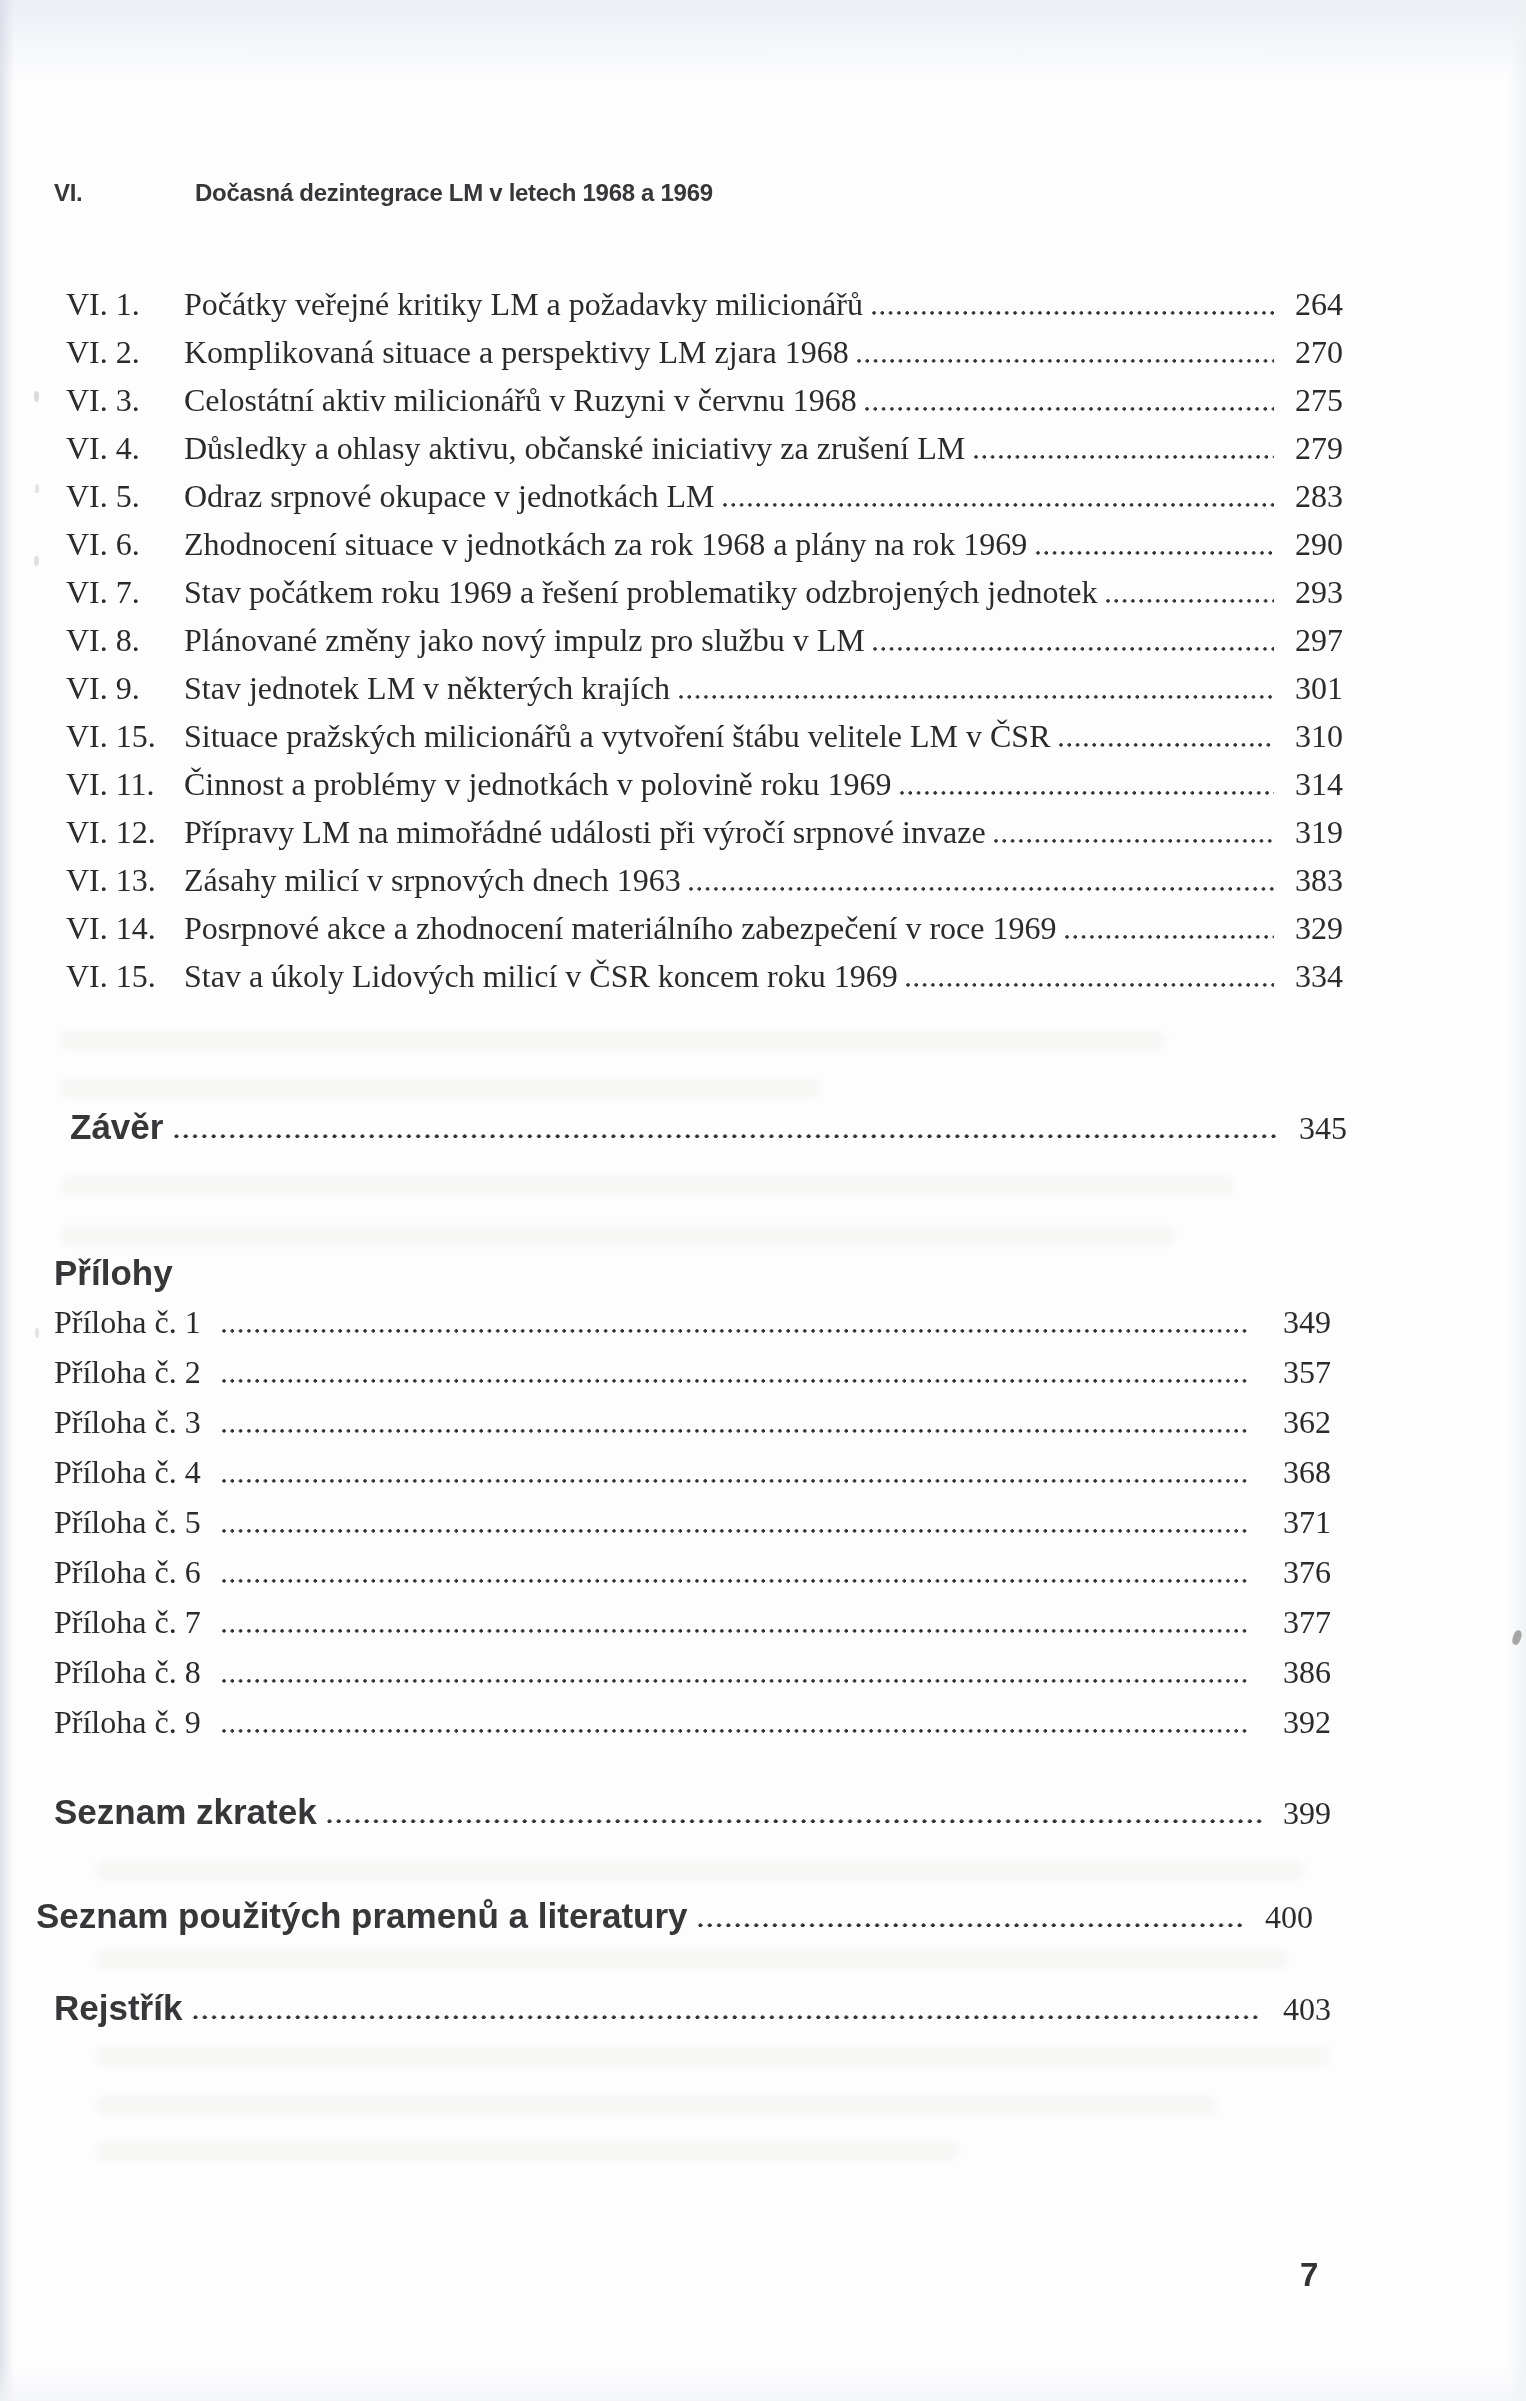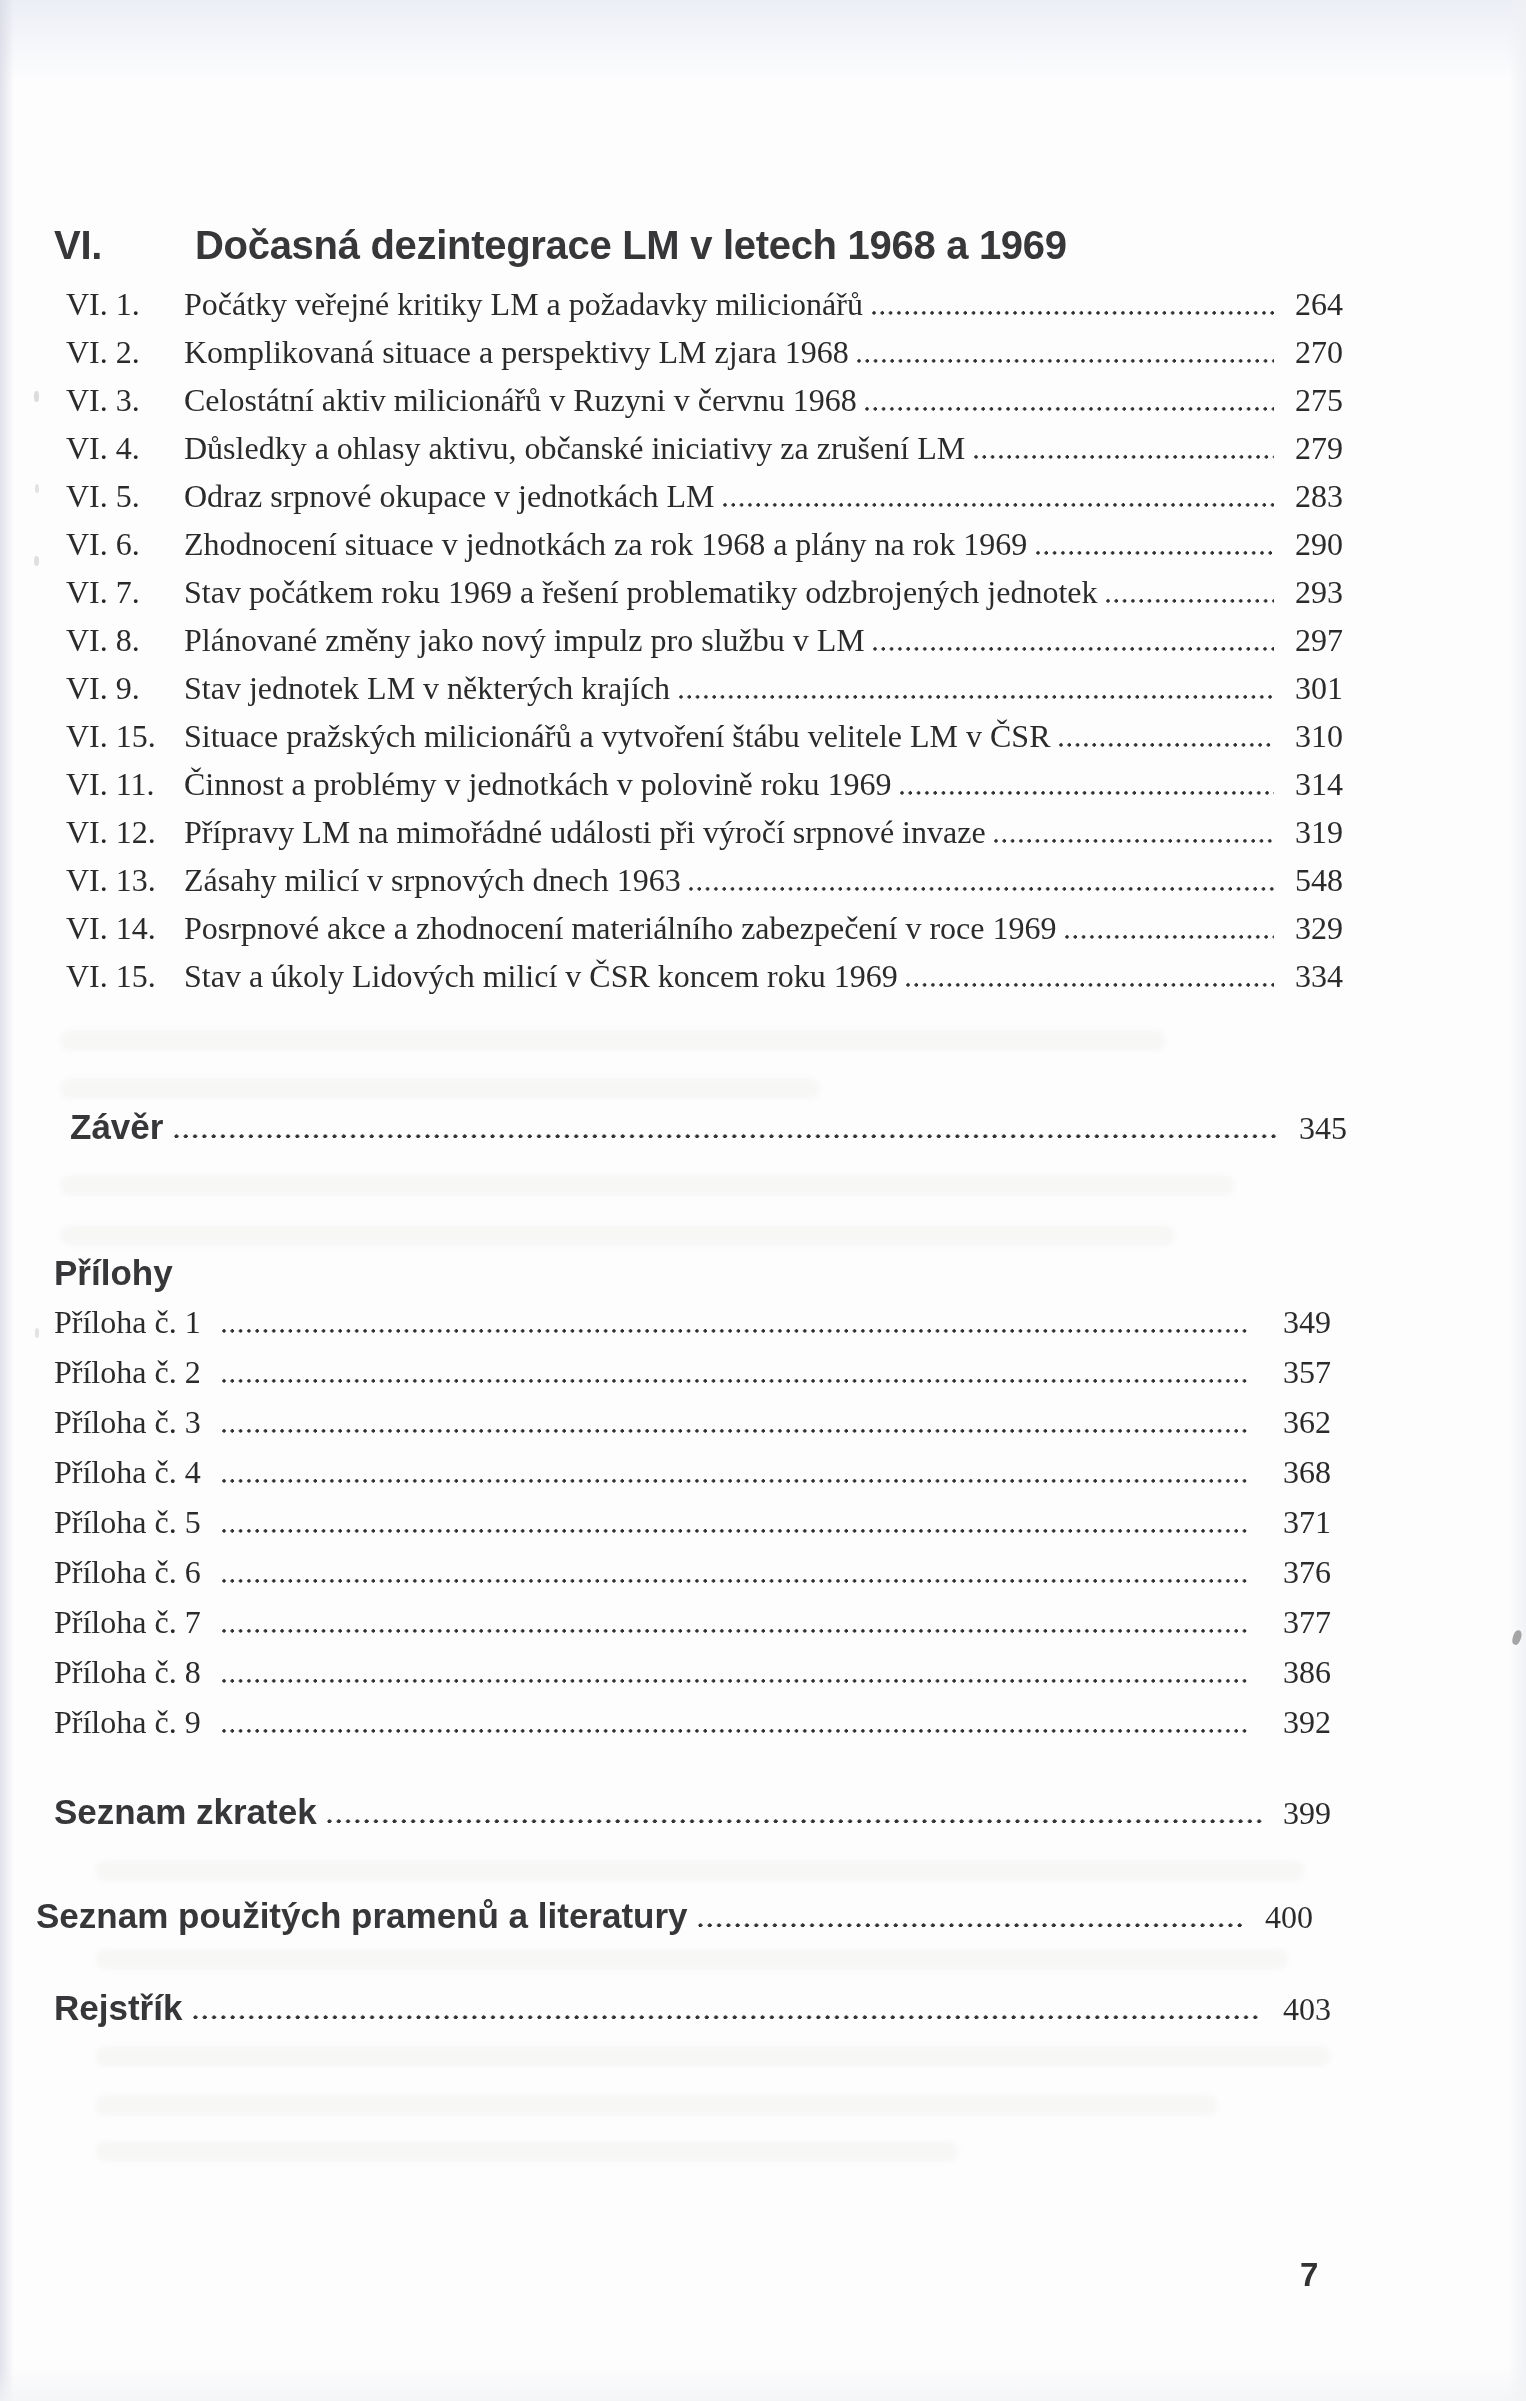--- a/index.html
+++ b/index.html
@@ -13,22 +13,22 @@
     background:linear-gradient(180deg,#e9ecf4 0%,rgba(233,236,244,0) 100%);opacity:.85;}
   .edge-left{position:absolute;left:0;top:0;width:14px;height:2401px;
     background:linear-gradient(90deg,#d6d7e3 0%,rgba(214,215,227,0) 100%);opacity:.75;}
   .edge-right{position:absolute;right:0;top:0;width:19px;height:2401px;
     background:linear-gradient(270deg,#eef0f3 0%,rgba(238,240,243,0) 100%);opacity:.9;}
   .edge-bottom{position:absolute;left:0;bottom:0;width:1527px;height:35px;
     background:linear-gradient(0deg,#f2f3f5 0%,rgba(242,243,245,0) 100%);opacity:.8;}
 
   
   .chapter-heading{position:absolute;left:54px;top:179px;width:1279px;display:flex;
-    font-family:"Liberation Sans",sans-serif;font-weight:bold;font-size:40px;
-    color:#37373a;letter-spacing:-0.3px;white-space:nowrap;margin-top:44px;}
+    font-family:"Liberation Sans",sans-serif;font-weight:bold;font-size:24px;
+    color:#37373a;letter-spacing:-0.3px;white-space:nowrap;}
   .ch-num{width:141px;flex:none;}
 
   
   .row{display:flex;align-items:baseline;white-space:nowrap;}
   .serif-row{font-size:32px;color:#2b2b2b;}
   .leader{flex:1;height:4.3px;margin:0 7px 0 8.6px;
     background-image:radial-gradient(circle at 2.1px 2.1px,#2f2f2f 1.6px,rgba(0,0,0,0) 2px);
     background-size:8.3px 4.3px;background-repeat:repeat-x;background-position:left bottom;}
   .leader-bold{flex:1;height:5.2px;margin:0 7px 0 10.4px;
     background-image:radial-gradient(circle at 2.4px 2.4px,#333 1.8px,rgba(0,0,0,0) 2.2px);
@@ -163,21 +163,21 @@
   <div class="row serif-row">
     <span class="toc-label">VI. 12.</span>
     <span class="toc-title">Přípravy LM na mimořádné události při výročí srpnové invaze</span>
     <span class="leader"></span>
     <span class="pagenum">319</span>
   </div>
   <div class="row serif-row">
     <span class="toc-label">VI. 13.</span>
     <span class="toc-title">Zásahy milicí v srpnových dnech 1963</span>
     <span class="leader"></span>
-    <span class="pagenum">548</span>
+    <span class="pagenum">383</span>
   </div>
   <div class="row serif-row">
     <span class="toc-label">VI. 14.</span>
     <span class="toc-title">Posrpnové akce a zhodnocení materiálního zabezpečení v roce 1969</span>
     <span class="leader"></span>
     <span class="pagenum">329</span>
   </div>
   <div class="row serif-row">
     <span class="toc-label">VI. 15.</span>
     <span class="toc-title">Stav a úkoly Lidových milicí v ČSR koncem roku 1969</span>

